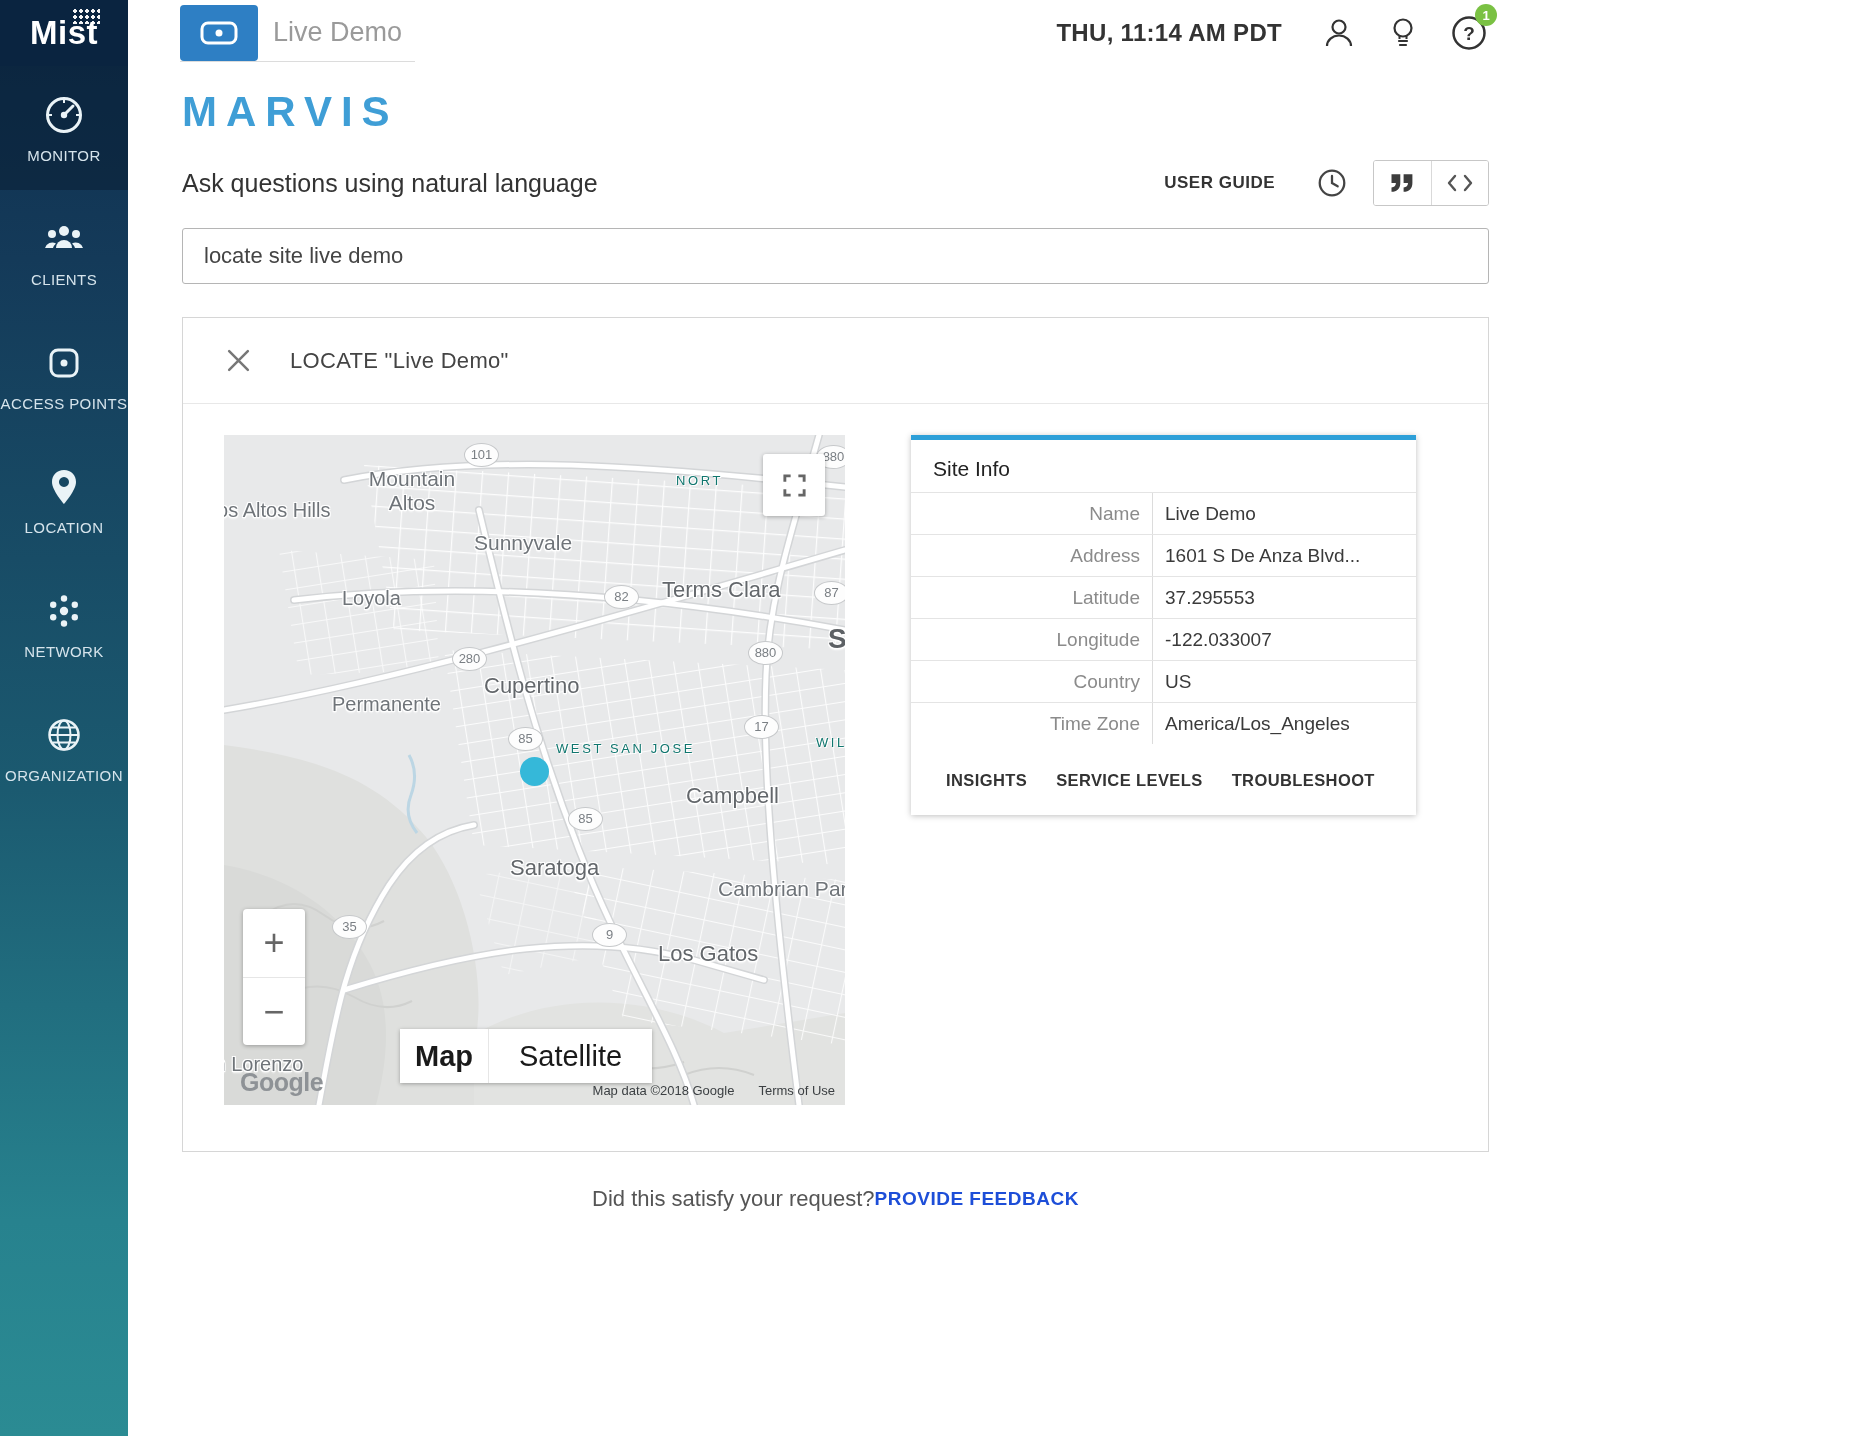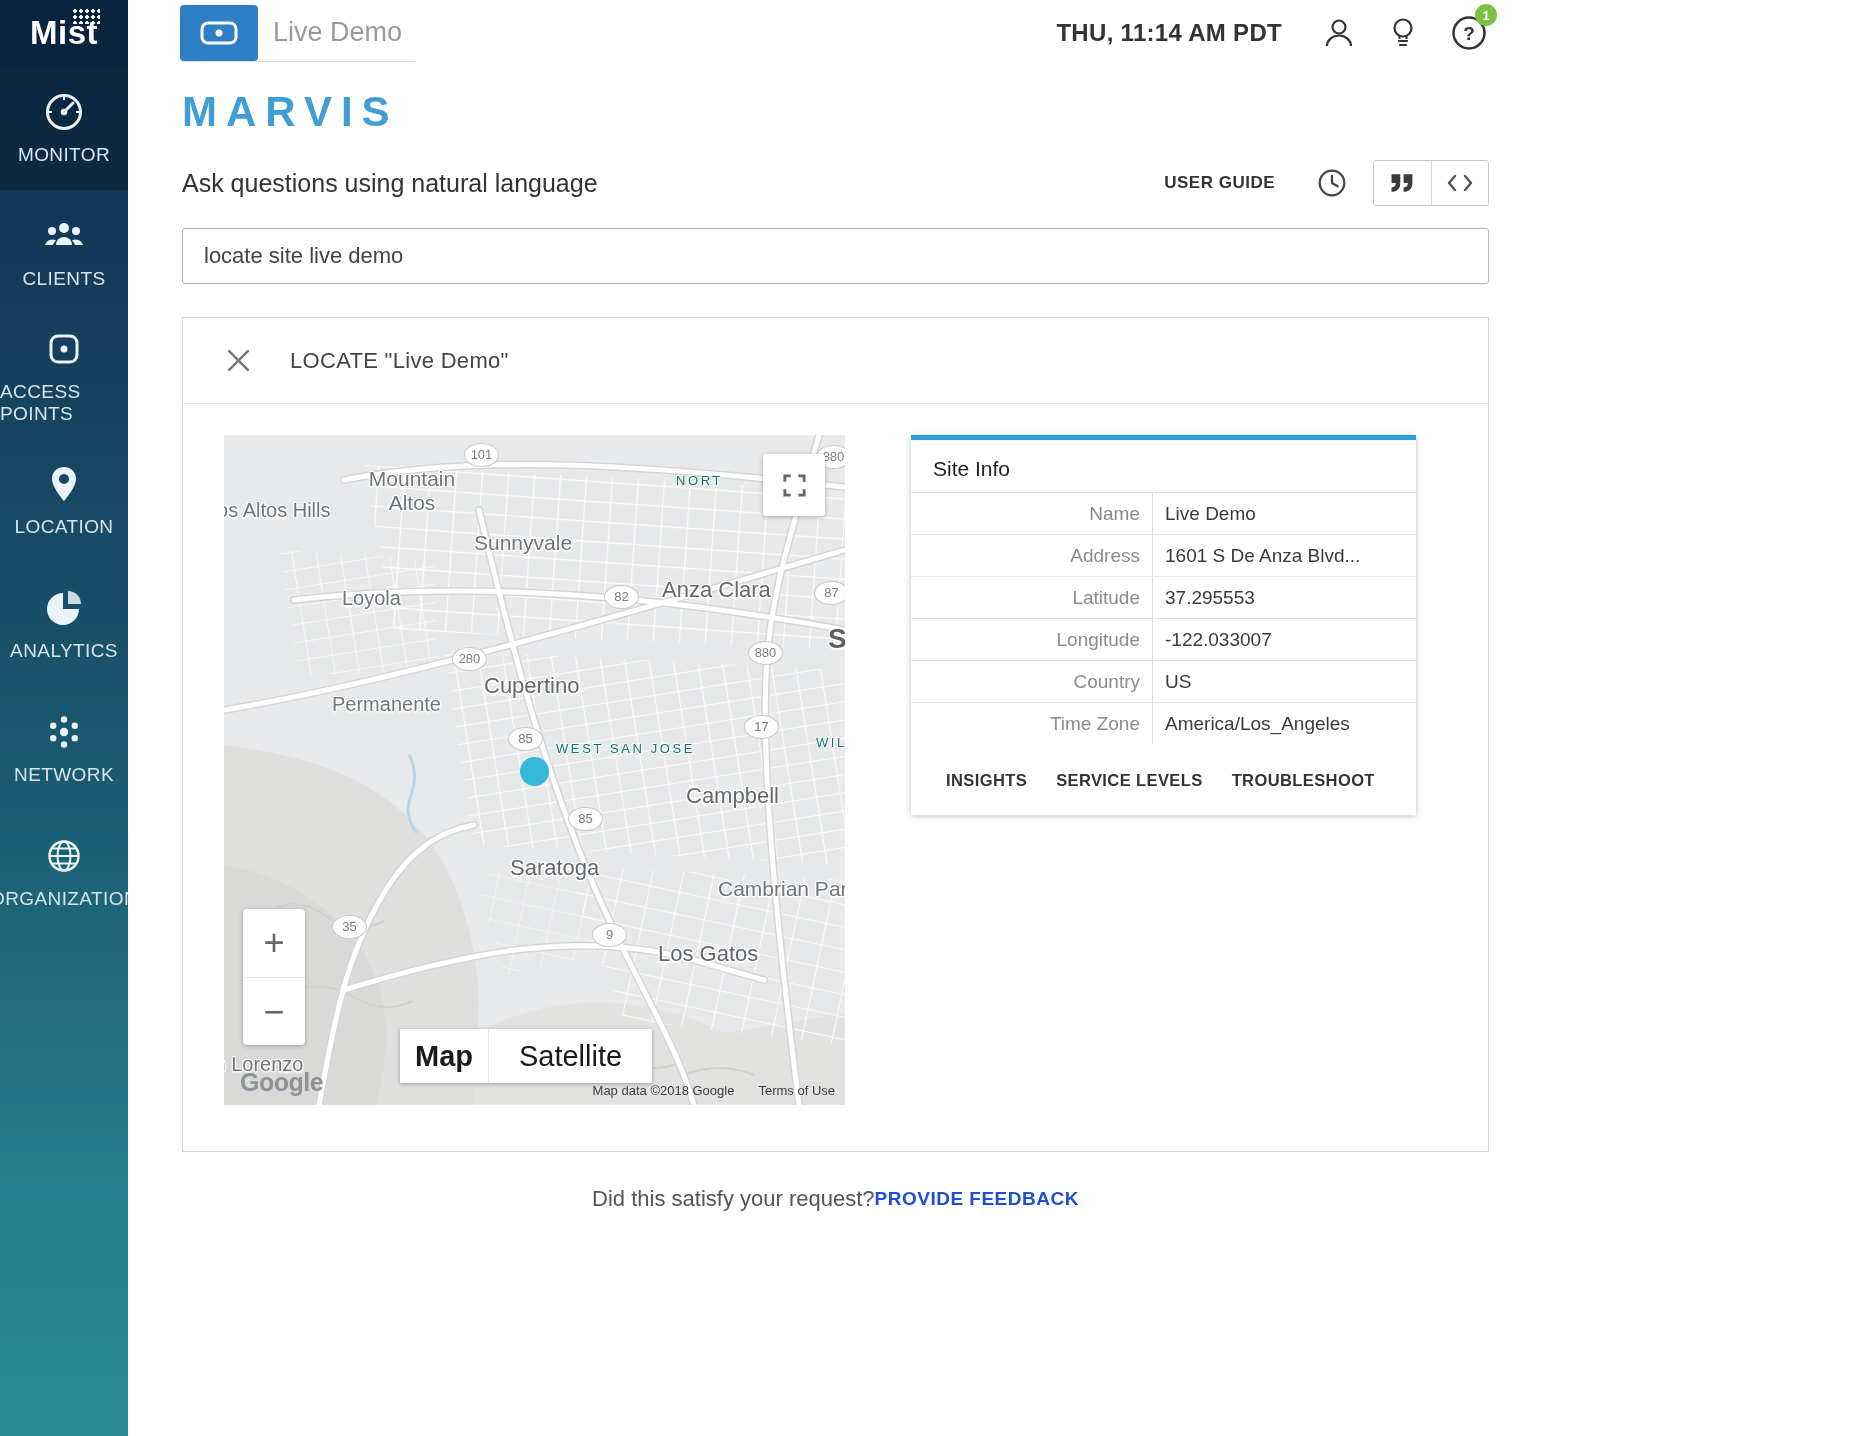--- a/index.html
+++ b/index.html
@@ -9,21 +9,21 @@
   
   .sidebar { width:128px; height:1436px; flex-shrink:0;
     background:linear-gradient(180deg,#0e2e4e 0%, #143a59 18%, #1b5a70 55%, #27828e 85%, #2b8b93 100%); }
   .logo-block { height:66px; background:#0a2440; display:flex; align-items:center; justify-content:center; position:relative; }
   .logo-text { color:#fff; font-size:33px; font-weight:bold; letter-spacing:0.5px; position:relative; }
   .logo-dots { position:absolute; right:28px; top:8px; width:28px; height:16px;
     background-image:radial-gradient(circle, rgba(255,255,255,0.95) 1.6px, transparent 2.1px);
     background-size:6px 6px; }
   .nav-item { height:124px; display:flex; flex-direction:column; align-items:center; justify-content:center; gap:10px; cursor:pointer; }
   .nav-item.active { background:rgba(8,28,48,0.5); }
-  .nav-label { color:#d6e4ec; font-size:19px; letter-spacing:0.4px; }
+  .nav-label { color:#d6e4ec; font-size:15px; letter-spacing:0.4px; }
   .nav-icon { display:block; }
 
   
   .main { flex:1; background:#fff; }
   .content { width:1307px; margin-left:54px; }
 
   
   .topbar { height:66px; position:relative; }
   .site-tab { position:absolute; left:-2px; top:4px; display:flex; align-items:center; width:235px; height:58px; border-bottom:1px solid #dcdcdc; cursor:pointer; }
   .site-tab-icon { width:78px; height:56px; background:#2e7fc4; border-radius:4px; display:flex; align-items:center; justify-content:center; }
@@ -133,27 +133,20 @@
     <span class="nav-label">ACCESS POINTS</span>
   </div>
 
   <div class="nav-item">
     <svg class="nav-icon" width="44" height="44" viewBox="0 0 44 44">
       <path fill-rule="evenodd" fill="#eaf3f7" d="M22 5 c-7.2 0 -12 5.4 -12 12 c0 8.5 12 22 12 22 s12 -13.5 12 -22 c0 -6.6 -4.8 -12 -12 -12 z M22 12 a5 5 0 1 1 -0.01 0 z"></path>
     </svg>
     <span class="nav-label">LOCATION</span>
   </div>
 
-  <div class="nav-item">
-    <svg class="nav-icon" width="44" height="44" viewBox="0 0 44 44">
-      <path fill="#eaf3f7" d="M21 23 L21 7 A16 16 0 1 0 37 23 Z"></path>
-      <path fill="#eaf3f7" opacity="0.85" d="M26 18 L26 5 A13 13 0 0 1 39 18 Z"></path>
-    </svg>
-    <span class="nav-label">ANALYTICS</span>
-  </div>
 
   <div class="nav-item">
     <svg class="nav-icon" width="44" height="44" viewBox="0 0 44 44" fill="#eaf3f7">
       <circle cx="22" cy="22" r="4.2"></circle>
         <circle cx="22" cy="9.5" r="3.2"></circle>
         <circle cx="32.8" cy="15.8" r="3.2"></circle>
       <circle cx="32.8" cy="28.2" r="3.2"></circle>
         <circle cx="22" cy="34.5" r="3.2"></circle>
         <circle cx="11.2" cy="28.2" r="3.2"></circle>
         <circle cx="11.2" cy="15.8" r="3.2"></circle>
@@ -301,21 +294,21 @@
 
           <span class="shield" style="left:240px;top:8px;">101</span>
           <span class="mcity wrap" style="left:135px;top:32px;">Mountain Altos</span>
           <span class="mcity" style="left:-18px;top:64px;">Los Altos Hills</span>
           <span class="mcity" style="left:250px;top:96px;font-size:21px;">Sunnyvale</span>
           <span class="mcaps" style="left:452px;top:38px;">NORT</span>
           <span class="shield" style="left:592px;top:10px;">880</span>
 
           <span class="mcity" style="left:118px;top:152px;">Loyola</span>
           <span class="shield" style="left:380px;top:150px;">82</span>
-          <span class="mcity big" style="left:438px;top:142px;">Anza Clara</span>
+          <span class="mcity big" style="left:438px;top:142px;">Terms Clara</span>
           <span class="shield" style="left:590px;top:146px;">87</span>
           <span class="shield" style="left:228px;top:212px;">280</span>
           <span class="shield" style="left:524px;top:206px;">880</span>
           <span class="mcity huge" style="left:604px;top:188px;">S</span>
           <span class="mcity" style="left:108px;top:258px;">Permanente</span>
           <span class="mcity big" style="left:260px;top:238px;">Cupertino</span>
           <span class="shield" style="left:284px;top:292px;">85</span>
           <span class="mcaps" style="left:332px;top:306px;">WEST SAN JOSE</span>
           <span class="shield" style="left:520px;top:280px;">17</span>
           <span class="mcaps" style="left:592px;top:300px;">WILL</span>

